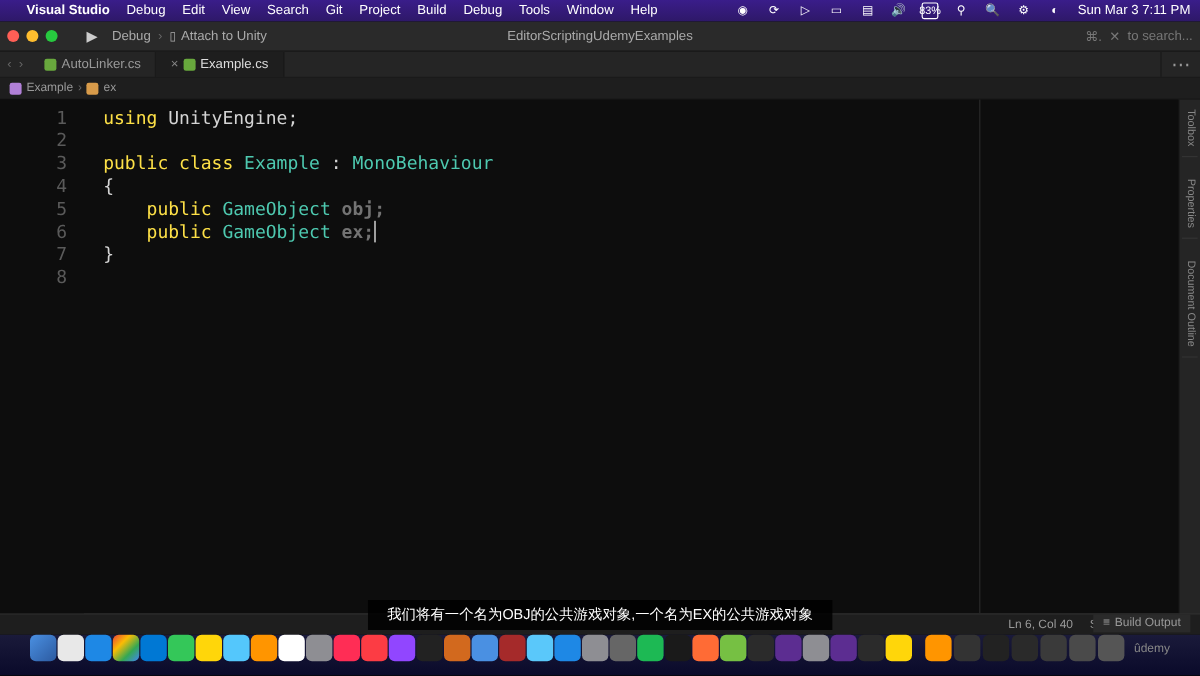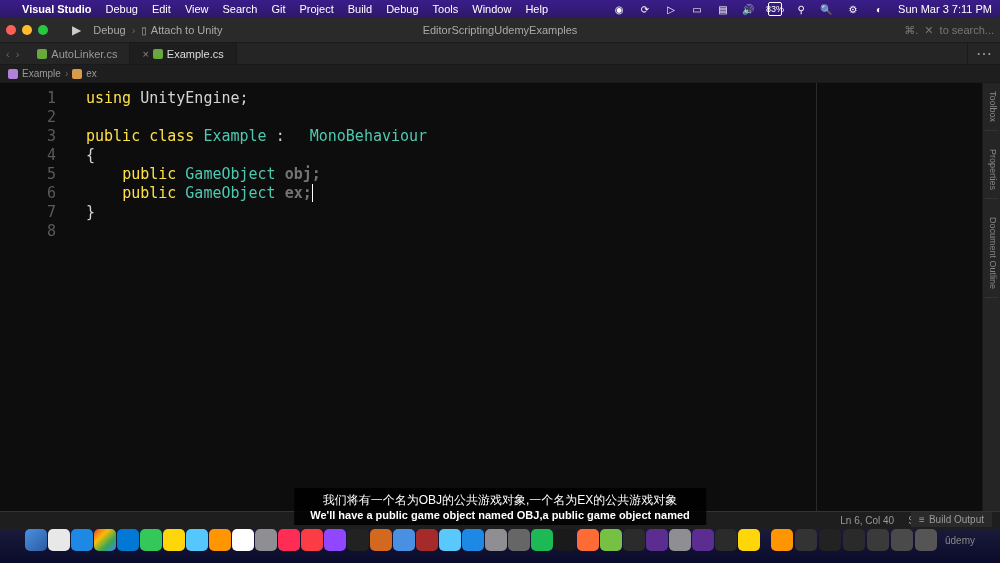--- a/index.html
+++ b/index.html
@@ -50,21 +50,21 @@
     .editor-wrap { flex: 1; display: flex; background: #0d0d0d; position: relative; }
     .gutter { width: 70px; background: #0d0d0d; text-align: right; padding: 6px 14px 0 0; color: #5a5a5a; font-family: 'Menlo', monospace; font-size: 15px; line-height: 19px; user-select: none; }
     .code { flex: 1; padding: 6px 0 0 16px; font-family: 'Menlo', monospace; font-size: 15px; line-height: 19px; white-space: pre; color: #d4d4d4; }
     .right-rail { width: 18px; background: #252525; border-left: 1px solid #1a1a1a; writing-mode: vertical-rl; color: #888; font-size: 9px; padding: 8px 2px; display: flex; gap: 18px; }
     .right-rail span { border-bottom: 1px solid #333; padding-bottom: 8px; }
     .ruler { position: absolute; left: 816px; top: 0; bottom: 0; width: 1px; background: #2a2a2a; }
     
     
     .kw { color: #fde047; }
     .type { color: #4ec9b0; }
-    .cls { color: #4ec9b0; margin-left: 16px; }
+    .cls { color: #4ec9b0; }
     .ident { color: #d4d4d4; }
     .var { color: #737373; font-weight: bold; }
     .punct { color: #d4d4d4; }
     .cursor { border-right: 1px solid #fff; }
     
     
     .statusbar { height: 18px; background: #1e1e1e; display: flex; align-items: center; justify-content: flex-end; padding: 0 10px; color: #999; font-size: 10px; gap: 14px; border-top: 1px solid #333; }
     .sb-item { display: flex; align-items: center; gap: 3px; }
     .sb-build { position: absolute; right: 8px; bottom: 36px; background: #2a2a2a; color: #999; font-size: 10px; padding: 2px 8px; display: flex; align-items: center; gap: 4px; }
     
@@ -196,21 +196,20 @@
     </span>
 </div>
 
 <div class="sb-build">
   <span>≡</span>
   <span>Build Output</span>
 </div>
 
 <div class="subtitle-box">
   <div class="subtitle-cn">我们将有一个名为OBJ的公共游戏对象,一个名为EX的公共游戏对象</div>
-  <div class="subtitle-en">We'll have a public game object named OBJ,a public game object named</div>
 </div>
 
 <div class="dock-area">
   <div class="dock-icon d0"></div>
   <div class="dock-icon d1"></div>
   <div class="dock-icon d2"></div>
   <div class="dock-icon d3"></div>
   <div class="dock-icon d4"></div>
   <div class="dock-icon d5"></div>
   <div class="dock-icon d6"></div>

